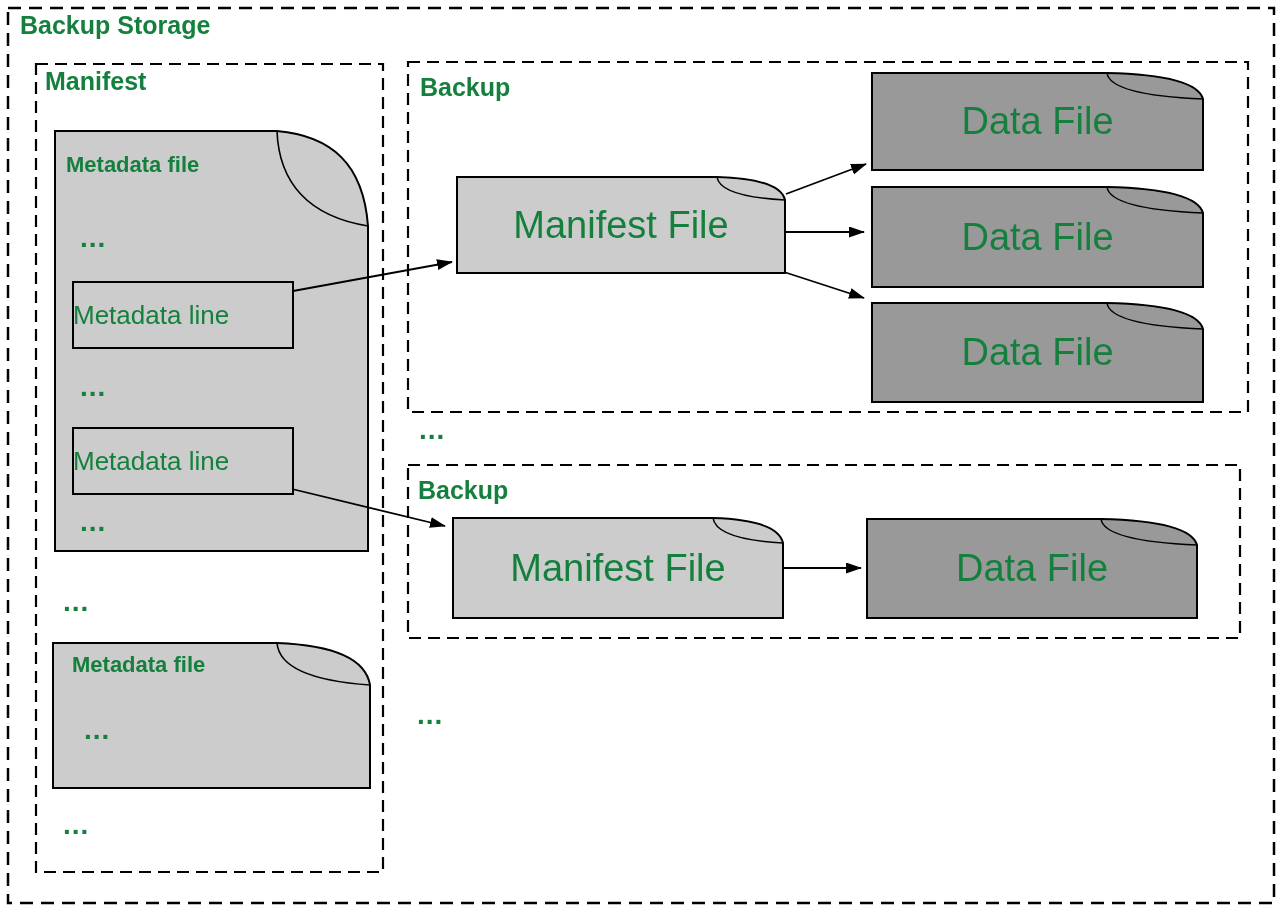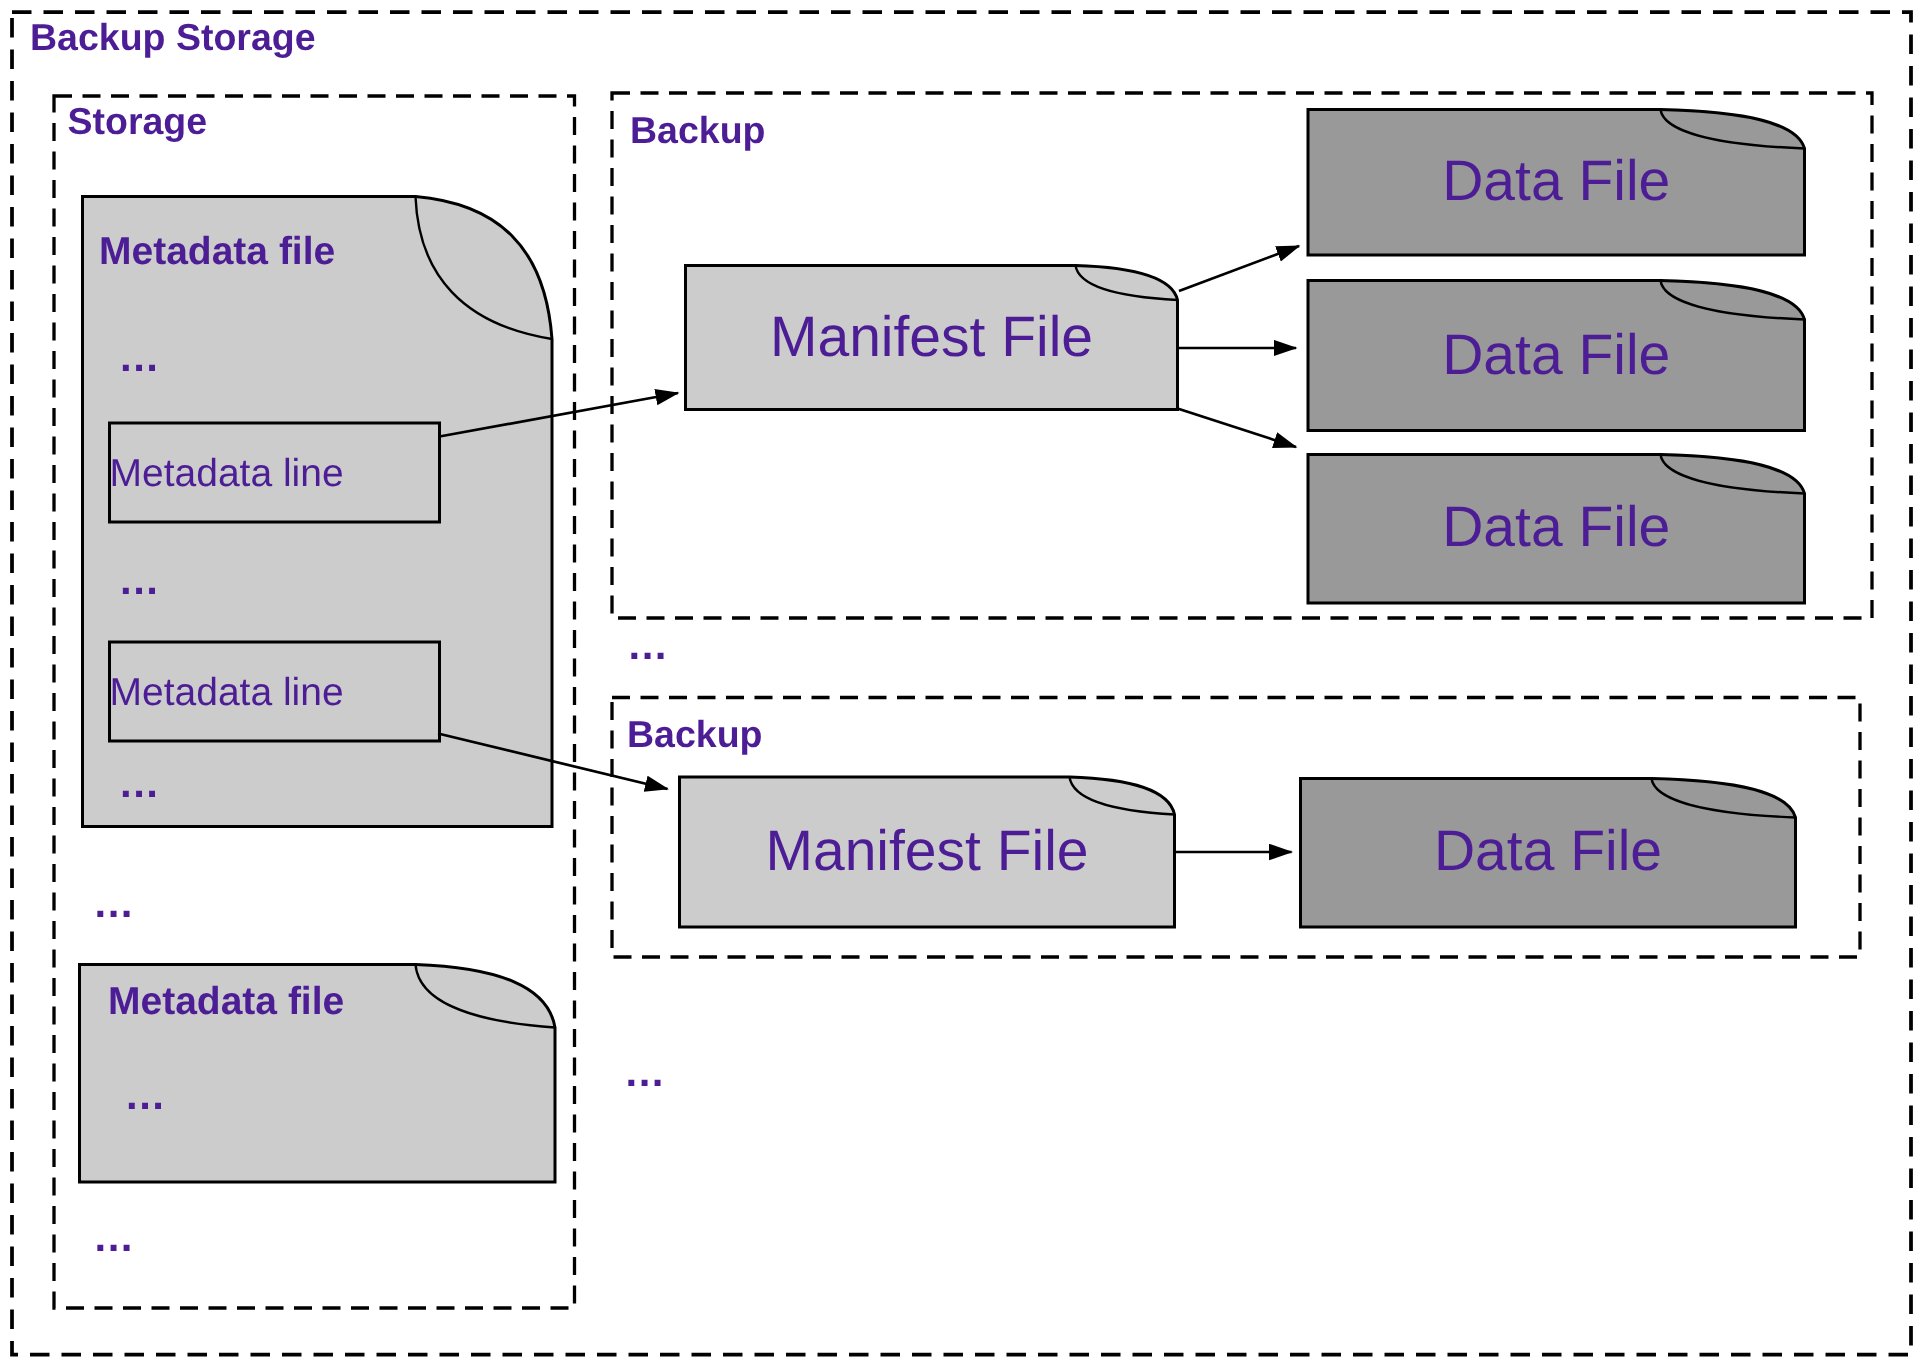--- a/index.html
+++ b/index.html
@@ -1,24 +1,24 @@
 <!DOCTYPE html>
 <html><head>
 <meta charset="utf-8">
 <style>
   html,body{margin:0;padding:0;background:#fff;}
   #canvas{
     position:relative;width:1280px;height:909px;background:#ffffff;
-    font-family:"Liberation Sans","DejaVu Sans",sans-serif;color:#4c1d95;
+    font-family:"Liberation Sans","DejaVu Sans",sans-serif;color:#15803d;
     overflow:hidden;
   }
   #shapes{position:absolute;left:0;top:0;}
   .lbl{position:absolute;white-space:nowrap;}
   .section-label{font-size:25px;font-weight:700;line-height:1.15;}
-  .doc-title{font-size:26px;font-weight:700;line-height:1.1;}
+  .doc-title{font-size:22px;font-weight:700;line-height:1.1;}
   .ellipsis{font-size:28px;font-weight:700;line-height:28px;letter-spacing:1px;}
   .mline-box-text{position:absolute;display:flex;align-items:center;font-size:26px;box-sizing:border-box;}
   .file-label{position:absolute;display:flex;align-items:center;justify-content:center;font-size:38px;}
 </style>
 </head>
 <body>
 
 <div id="canvas">
 
   <svg id="shapes" width="1280" height="909" viewBox="0 0 1280 909">
@@ -62,21 +62,21 @@
 
     <line x1="293" y1="291" x2="452" y2="262" stroke="#000" stroke-width="1.8" marker-end="url(#arrowhead)"></line>
     <line x1="292" y1="489" x2="445" y2="526" stroke="#000" stroke-width="1.8" marker-end="url(#arrowhead)"></line>
     <line x1="786" y1="194" x2="866" y2="164" stroke="#000" stroke-width="1.8" marker-end="url(#arrowhead)"></line>
     <line x1="786" y1="232" x2="864" y2="232" stroke="#000" stroke-width="1.8" marker-end="url(#arrowhead)"></line>
     <line x1="784" y1="272" x2="864" y2="298" stroke="#000" stroke-width="1.8" marker-end="url(#arrowhead)"></line>
     <line x1="783" y1="568" x2="861" y2="568" stroke="#000" stroke-width="1.8" marker-end="url(#arrowhead)"></line>
   </svg>
 
   <div class="lbl section-label" style="left:20px;top:11px;">Backup Storage</div>
-  <div class="lbl section-label" style="left:45px;top:67px;">Storage</div>
+  <div class="lbl section-label" style="left:45px;top:67px;">Manifest</div>
   <div class="lbl section-label" style="left:420px;top:73px;">Backup</div>
   <div class="lbl section-label" style="left:418px;top:476px;">Backup</div>
 
   <div class="lbl doc-title" style="left:66px;top:153px;">Metadata file</div>
   <div class="lbl ellipsis" style="left:80px;top:224px;">...</div>
   <div class="mline-box-text" style="left:73px;top:282px;width:220px;height:66px;">Metadata line</div>
   <div class="lbl ellipsis" style="left:80px;top:373px;">...</div>
   <div class="mline-box-text" style="left:73px;top:428px;width:220px;height:66px;">Metadata line</div>
   <div class="lbl ellipsis" style="left:80px;top:508px;">...</div>
 

